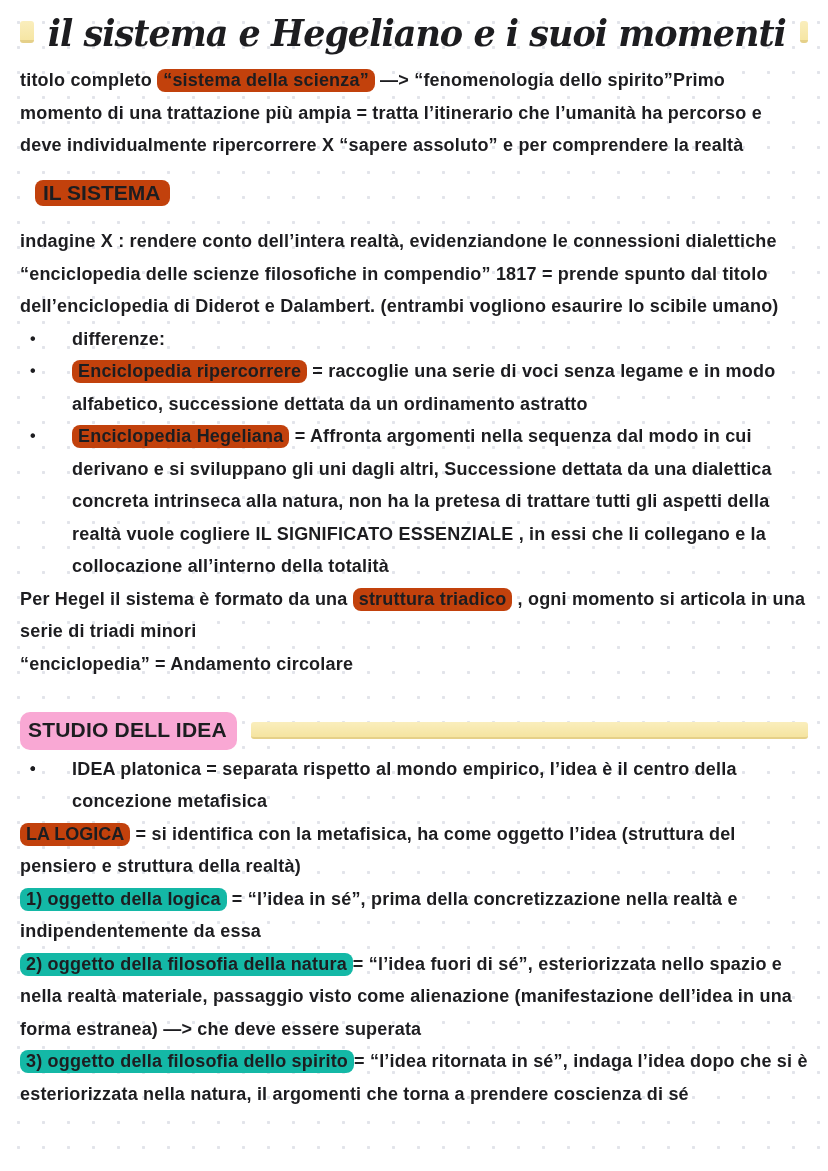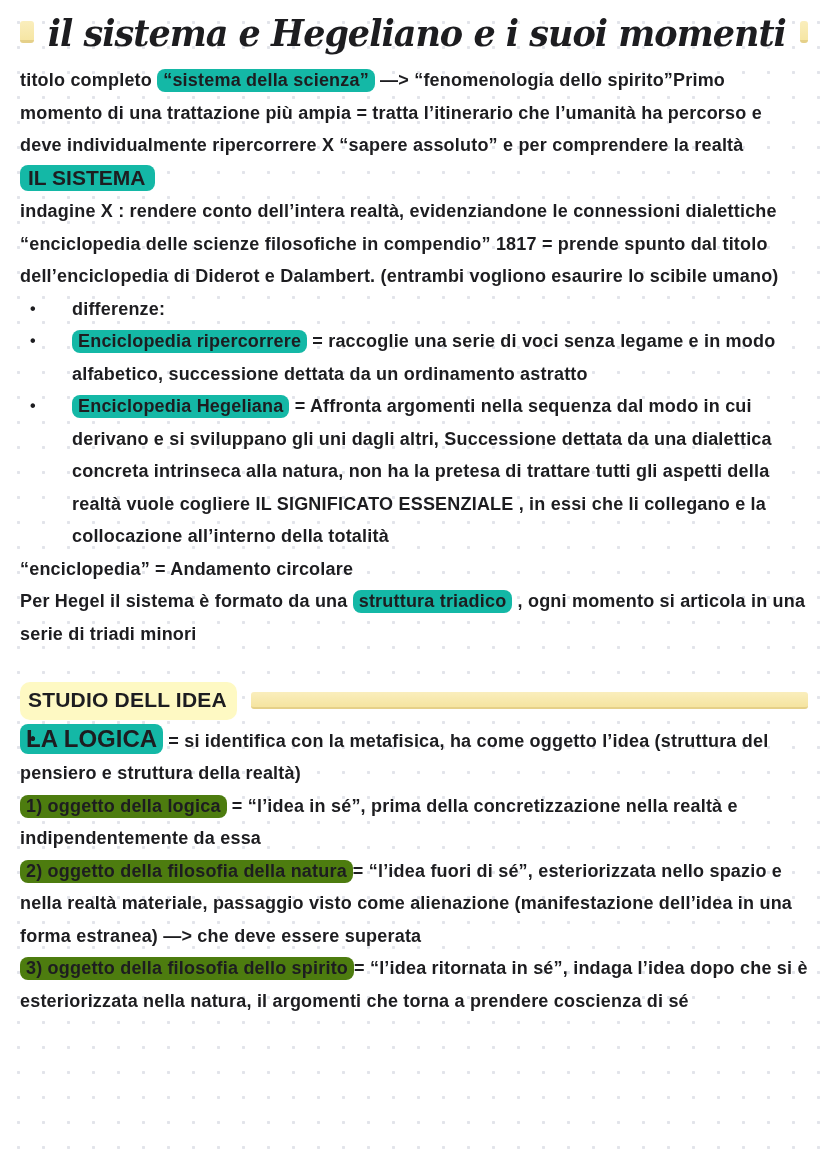--- a/index.html
+++ b/index.html
@@ -26,35 +26,35 @@
   .note-title{
     font-family:"DejaVu Serif", serif;
     font-style:italic;font-weight:bold;
     font-size:35px;letter-spacing:-1px;white-space:nowrap;
     transform:scaleY(1.05);
   }
 
   
   .note-body{font-size:18px;font-weight:600;line-height:32.5px;letter-spacing:.2px;}
   .para{margin:0;}
-  .heading{margin:0;}
+  .heading{margin:15px;}
   .bullet{position:relative;padding-left:52px;}
   .bullet .dot{position:absolute;left:10px;top:0;font-size:16px;}
   .spacer{height:30px;}
 
-  .hl-pink{background:#14b8a6;border-radius:8px;padding:1px 6px 2px 6px;box-decoration-break:clone;-webkit-box-decoration-break:clone;}
-  .hl-yellow{background:#4d7c0f;border-radius:8px;padding:1px 6px 2px 6px;box-decoration-break:clone;-webkit-box-decoration-break:clone;}
-  .caps{font-size:24px;letter-spacing:0;}
+  .hl-pink{background:#c2410c;border-radius:8px;padding:1px 6px 2px 6px;box-decoration-break:clone;-webkit-box-decoration-break:clone;}
+  .hl-yellow{background:#14b8a6;border-radius:8px;padding:1px 6px 2px 6px;box-decoration-break:clone;-webkit-box-decoration-break:clone;}
+  .caps{font-size:18px;letter-spacing:0;}
 
   .heading .hl-pink{font-size:21px;padding:1px 10px 2px 8px;}
 
   
   .section-header{display:flex;align-items:center;gap:14px;margin:2px 0 3px 0;}
   .section-header .pill{
-    background:#fef9c3;border-radius:10px;padding:2px 10px 3px 8px;
+    background:#f9a8d4;border-radius:10px;padding:2px 10px 3px 8px;
     font-size:21px;white-space:nowrap;
   }
   .section-header .ybar{
     flex:1;height:15px;border-radius:3px;
     background:linear-gradient(#faeebd,#f5e4a0);
     border-bottom:2px solid #e5d089;
   }
 </style>
 </head>
 <body>
@@ -65,27 +65,27 @@
     <span class="note-title">il sistema e Hegeliano e i suoi momenti</span>
     <span class="title-bar right"></span>
   </div>
   <div class="note-body">
       <div class="para"><span>titolo completo </span><span class="hl-pink">“sistema della scienza”</span><span> —&gt; “fenomenologia dello spirito”Primo momento di una trattazione più ampia = tratta l’itinerario che l’umanità ha percorso e deve individualmente ripercorrere X “sapere assoluto” e per comprendere la realtà</span></div>
       <div class="heading"><span class="hl-pink caps">IL SISTEMA</span></div>
       <div class="para"><span>indagine X : rendere conto dell’intera realtà, evidenziandone le connessioni dialettiche “enciclopedia delle scienze filosofiche in compendio” 1817 = prende spunto dal titolo dell’enciclopedia di Diderot e Dalambert. (entrambi vogliono esaurire lo scibile umano)</span></div>
       <div class="bullet"><span class="dot">•</span><span>differenze:</span></div>
       <div class="bullet"><span class="dot">•</span><span class="hl-pink">Enciclopedia ripercorrere</span><span> = raccoglie una serie di voci senza legame e in modo alfabetico, successione dettata da un ordinamento astratto</span></div>
       <div class="bullet"><span class="dot">•</span><span class="hl-pink">Enciclopedia Hegeliana</span><span> = Affronta argomenti nella sequenza dal modo in cui derivano e si sviluppano gli uni dagli altri, Successione dettata da una dialettica concreta intrinseca alla natura, non ha la pretesa di trattare tutti gli aspetti della realtà vuole cogliere IL SIGNIFICATO ESSENZIALE , in essi che li collegano e la collocazione all’interno della totalità</span></div>
+      <div class="para"><span>Per Hegel il sistema è formato da una </span><span class="hl-pink">struttura triadico</span><span> , ogni momento si articola in una serie di triadi minori</span></div>
       <div class="para"><span>“enciclopedia” = Andamento circolare</span></div>
-      <div class="para"><span>Per Hegel il sistema è formato da una </span><span class="hl-pink">struttura triadico</span><span> , ogni momento si articola in una serie di triadi minori</span></div>
       <div class="spacer"></div>
       <div class="section-header">
         <span class="pill">STUDIO DELL IDEA</span>
         <span class="ybar"></span>
       </div>
       <div class="bullet"><span class="dot">•</span></div>
-      <div class="bullet"><span class="dot">•</span></div>
+      <div class="bullet"><span class="dot">•</span><span>IDEA platonica  = separata rispetto al mondo empirico, l’idea è il centro della concezione metafisica</span></div>
       <div class="para"><span class="hl-pink caps">LA LOGICA</span><span> = si identifica con la metafisica, ha come oggetto l’idea (struttura del pensiero e struttura della realtà)</span></div>
       <div class="para"><span class="hl-yellow">1) oggetto della logica</span><span> = “l’idea in sé”, prima della concretizzazione nella realtà e indipendentemente da essa</span></div>
       <div class="para"><span class="hl-yellow">2) oggetto della filosofia della natura</span><span>= “l’idea fuori di sé”, esteriorizzata nello spazio e nella realtà materiale, passaggio visto come alienazione (manifestazione dell’idea in una forma estranea) —&gt; che deve essere superata</span></div>
       <div class="para"><span class="hl-yellow">3) oggetto della filosofia dello spirito</span><span>= “l’idea ritornata in sé”, indaga l’idea dopo che si è esteriorizzata nella natura, il argomenti che torna a prendere coscienza di sé</span></div>
     </div>
 </div>
 
 </body></html>

